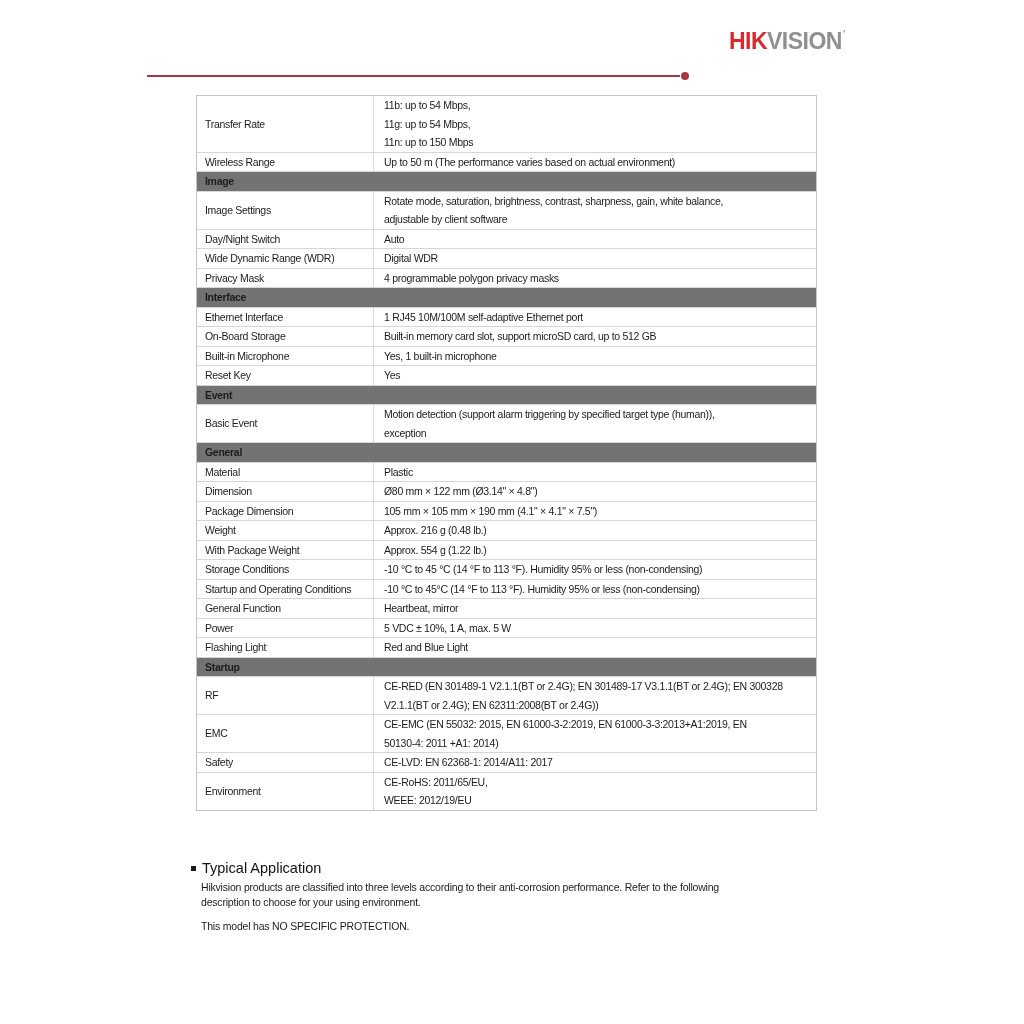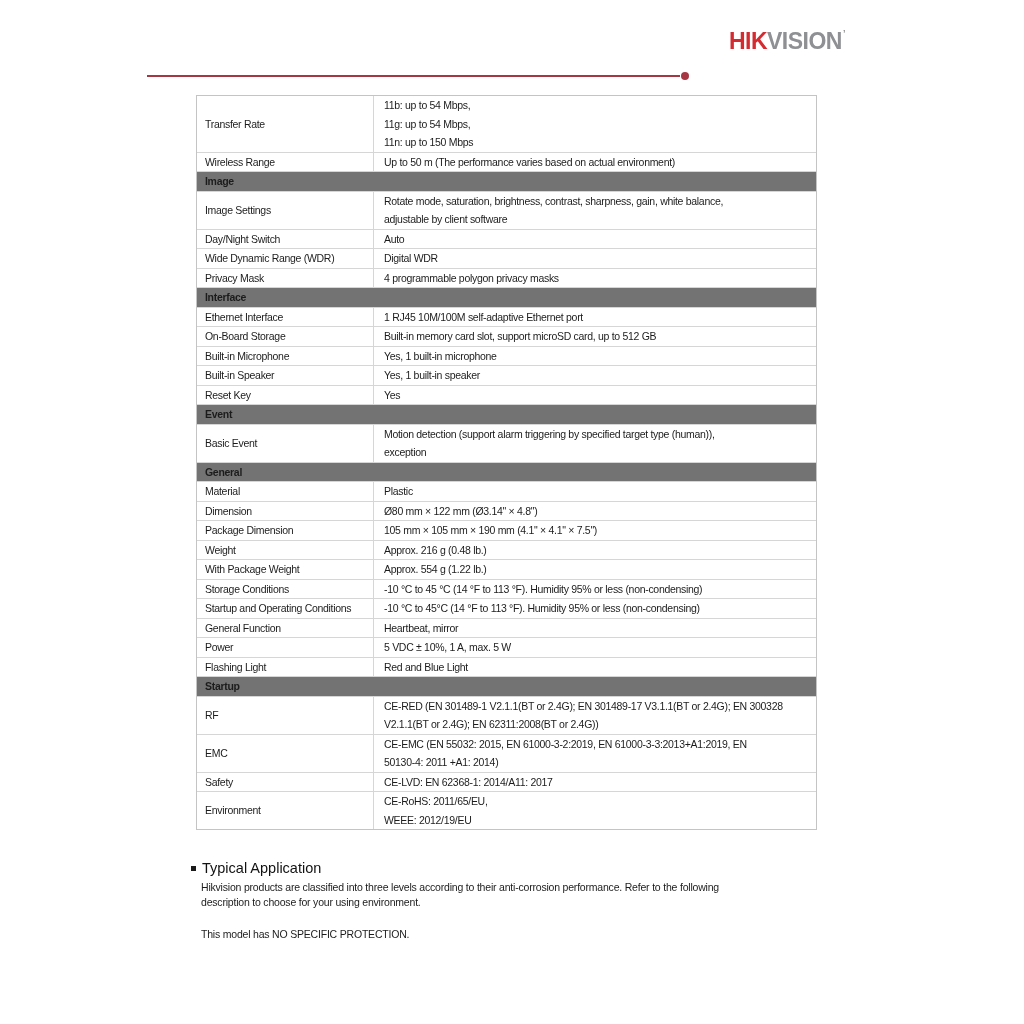--- a/index.html
+++ b/index.html
@@ -70,21 +70,21 @@
     font-size:14.5px; font-weight:normal; color:#111;
     display:flex; align-items:center;
   }
   .typical h2 .bullet{
     display:inline-block; width:5px; height:5px;
     background:#1a1a1a; margin-right:6px;
   }
   .typical .body{font-size:10.5px; letter-spacing:-0.2px; line-height:15px;}
   .typical .body .tline{white-space:nowrap;}
   .typical .note{
-    margin-top:18px; font-size:10.5px; letter-spacing:-0.2px; white-space:nowrap;
+    margin-top:10px; font-size:10.5px; letter-spacing:-0.2px; white-space:nowrap;
   }
 </style>
 </head>
 <body>
 
 <div class="page">
 
   <div class="logo">
     <span class="hik">HIK</span><span class="vision">VISION</span><span class="tm">’</span>
   </div>
@@ -144,26 +144,20 @@
       <div class="spec-row">
         <div class="cell label">On-Board Storage</div>
         <div class="cell value">
           <div class="line">Built-in memory card slot, support microSD card, up to 512 GB</div>
         </div>
       </div>
       <div class="spec-row">
         <div class="cell label">Built-in Microphone</div>
         <div class="cell value">
           <div class="line">Yes, 1 built-in microphone</div>
-        </div>
-      </div>
-      <div class="spec-row">
-        <div class="cell label">Built-in Speaker</div>
-        <div class="cell value">
-          <div class="line">Yes, 1 built-in speaker</div>
         </div>
       </div>
       <div class="spec-row">
         <div class="cell label">Reset Key</div>
         <div class="cell value">
           <div class="line">Yes</div>
         </div>
       </div>
       <div class="section-header">Event</div>
       <div class="spec-row">

